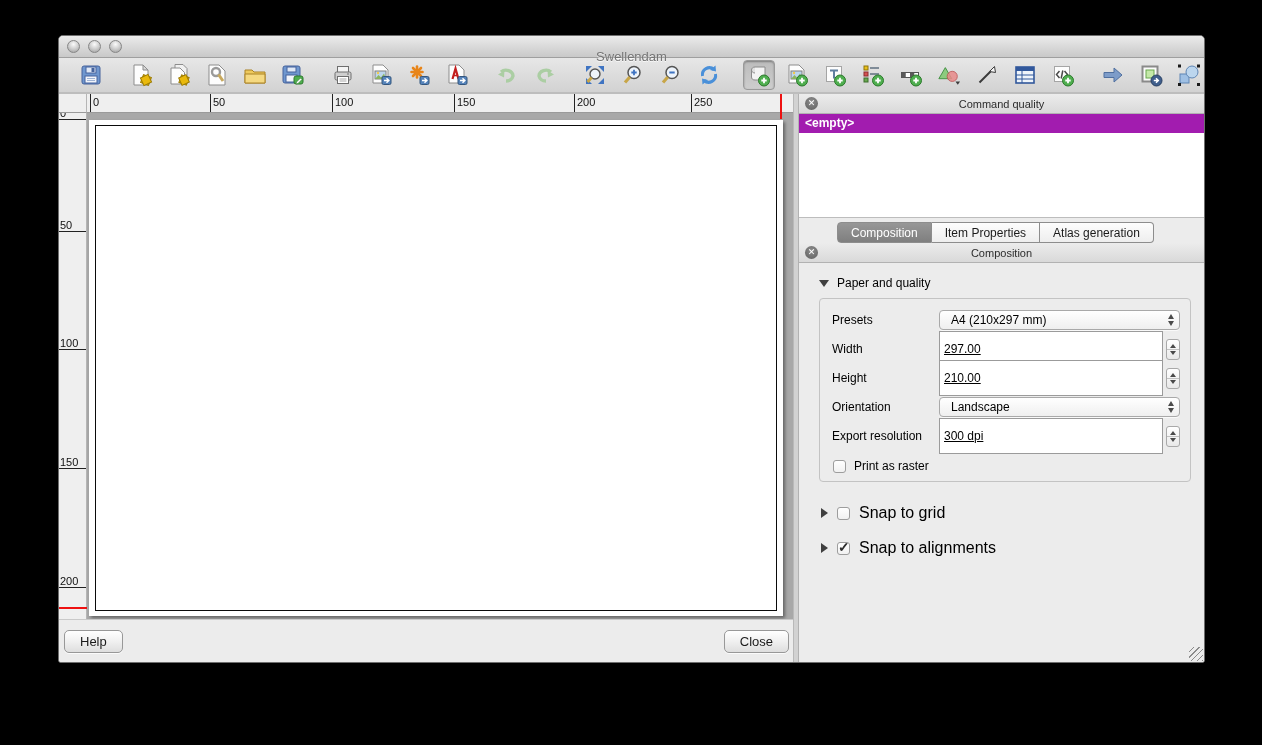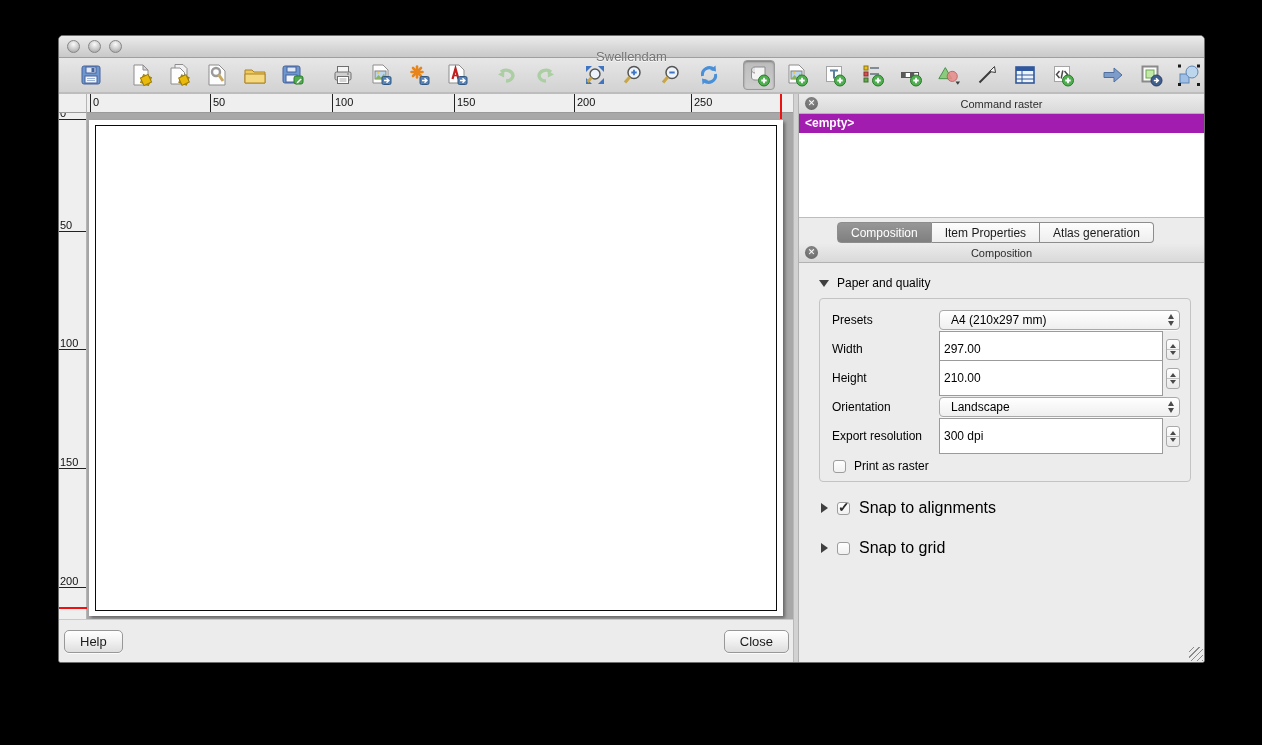--- a/index.html
+++ b/index.html
@@ -86,21 +86,21 @@
   .row { display:flex; align-items:center; height:20px; }
   .lbl { width:107px; font-size:12px; color:#000; flex:0 0 auto; }
   .combo { flex:1; height:20px; border:1px solid #a9a9a9; border-radius:4px; background:linear-gradient(#ffffff,#efefef);
     box-shadow:0 1px 0 rgba(255,255,255,.7); display:flex; align-items:center; position:relative; }
   .combo-text { padding-left:11px; font-size:12px; color:#000; }
   .combo-arrows { position:absolute; right:5px; top:3px; display:flex; flex-direction:column; gap:2px; align-items:center; }
   .au { width:0; height:0; border-left:3.5px solid transparent; border-right:3.5px solid transparent; border-bottom:5px solid #4a4a4a; }
   .ad { width:0; height:0; border-left:3.5px solid transparent; border-right:3.5px solid transparent; border-top:5px solid #4a4a4a; }
   .spinwrap { flex:1; display:flex; align-items:center; gap:3px; }
   .field { flex:1; height:36px; border:1px solid #9b9b9b; background:#fff; font-size:12px; padding:0 4px;
-    font-family:"Liberation Sans",sans-serif; color:#000; }
+    font-family:"Liberation Sans",sans-serif; color:#000;text-decoration:underline; }
   .stepper { width:14px; height:21px; border:1px solid #a9a9a9; border-radius:3px; background:linear-gradient(#ffffff,#e9e9e9);
     display:flex; flex-direction:column; align-items:center; justify-content:center; gap:1px; flex:0 0 auto; }
   .stepper .au { border-bottom-width:4px; border-left-width:3px; border-right-width:3px; }
   .stepper .ad { border-top-width:4px; border-left-width:3px; border-right-width:3px; }
   .stepper .ssep { width:12px; height:1px; background:#c2c2c2; }
   .checkbox { width:13px; height:13px; border:1px solid #9d9d9d; border-radius:3px; background:linear-gradient(#ffffff,#f1f1f1);
     position:relative; flex:0 0 auto; }
   .checkbox.checked::after { content:"✓"; position:absolute; left:0px; top:-4px; font-size:14px; font-weight:bold; color:#2e2e2e; }
   .check-row { display:flex; align-items:flex-end; gap:8px; height:16px; }
   .check-row .cr-label { font-size:12px; color:#000; }
@@ -435,21 +435,21 @@
         <button class="mac-btn close-btn">Close</button>
       </div>
     </div>
 
     <div class="divider"></div>
 
     <div class="right-col">
 
       <div class="panel-header">
         <span class="ph-close"></span>
-        <span class="ph-title">Command raster</span>
+        <span class="ph-title">Command quality</span>
       </div>
       <div class="cmd-list">
         <div class="cmd-row">&lt;empty&gt;</div>
       </div>
 
       <div class="tabbar">
         <div class="tab active">Composition</div>
         <div class="tab">Item Properties</div>
         <div class="tab">Atlas generation</div>
       </div>
@@ -528,30 +528,30 @@
             </div>
           </div>
 
           <div class="check-row raster-row">
             <span class="checkbox"></span>
             <span class="cr-label">Print as raster</span>
           </div>
 
         </div>
 
+        <div class="snap-row snap-grid">
+          <span class="tri-right"></span>
+          <span class="checkbox"></span>
+          <span class="cr-label">Snap to grid</span>
+        </div>
+
         <div class="snap-row snap-align">
           <span class="tri-right"></span>
           <span class="checkbox checked"></span>
           <span class="cr-label">Snap to alignments</span>
         </div>
 
-        <div class="snap-row snap-grid">
-          <span class="tri-right"></span>
-          <span class="checkbox"></span>
-          <span class="cr-label">Snap to grid</span>
-        </div>
-
       </div>
     </div>
   </div>
 
   <div class="grip"></div>
 </div>
 
 </body></html>

